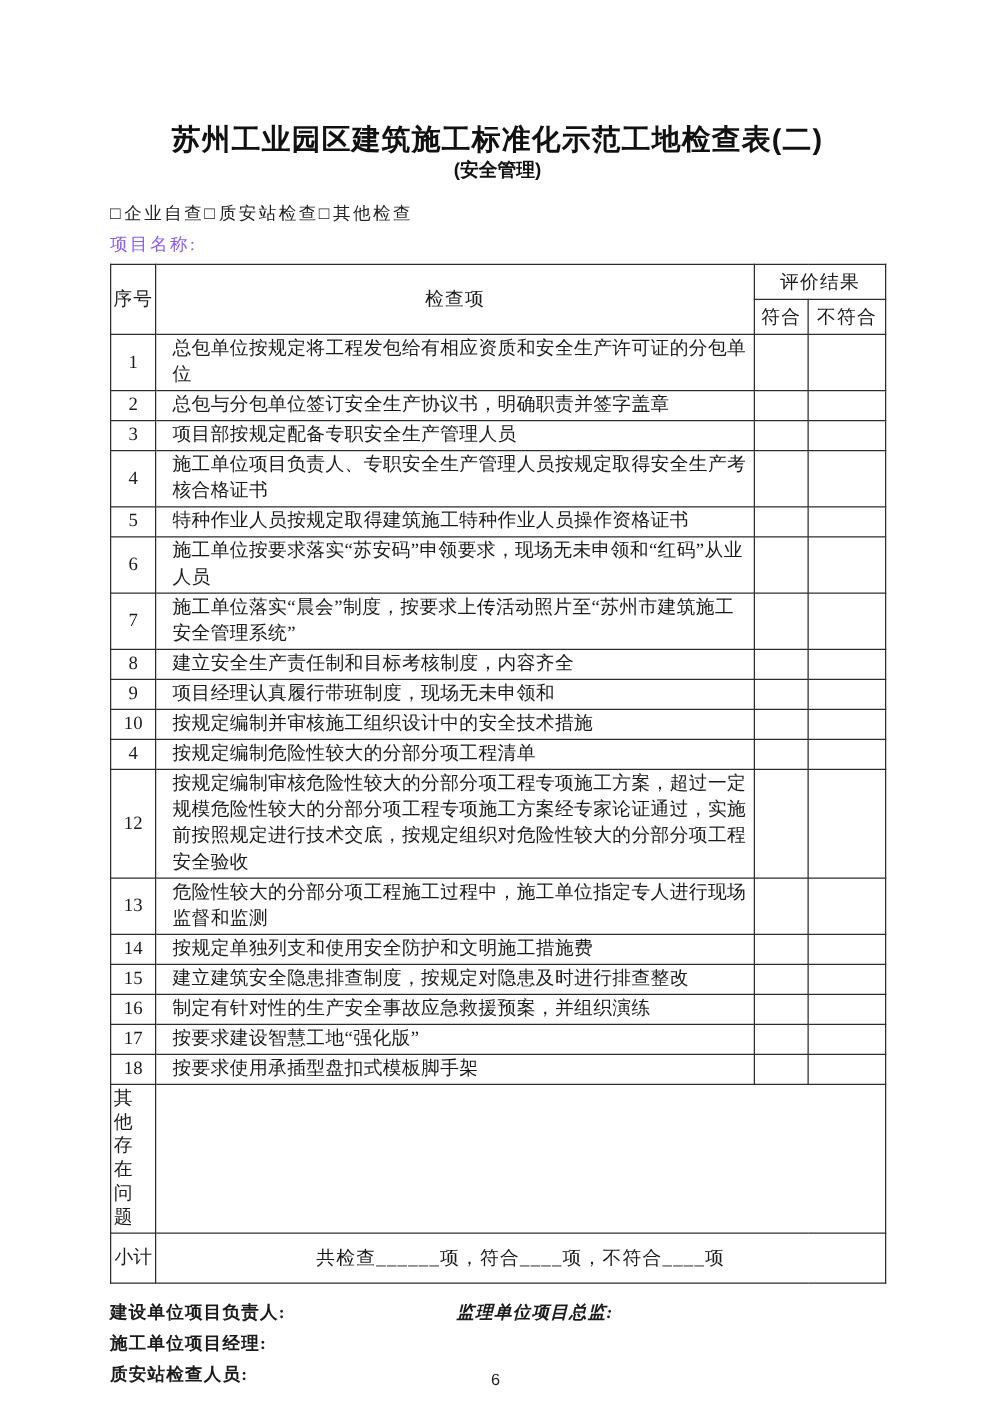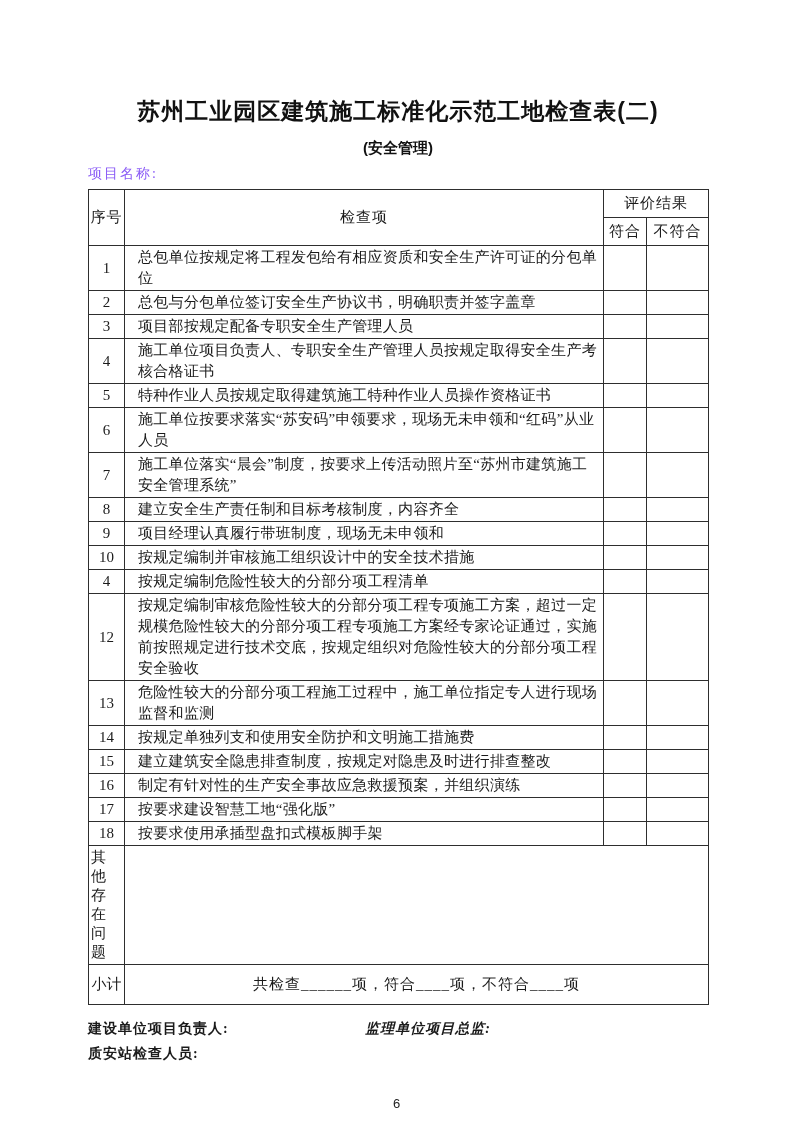--- a/index.html
+++ b/index.html
@@ -17,21 +17,20 @@
   .doc-title {
     margin-top: 96px;
     text-align: center;
     font-family: "Liberation Sans", sans-serif;
     font-weight: bold;
     font-size: 23px;
     letter-spacing: 1px;
     color: #111;
   }
   .doc-subtitle {
-    margin-top: 12px;
     text-align: center;
     font-family: "Liberation Sans", sans-serif;
     font-weight: bold;
     font-size: 15px;
     color: #111;
   }
   .check-type-line {
     margin-top: 16px;
     font-size: 14px;
     letter-spacing: 2px;
@@ -83,20 +82,23 @@
 </style>
 </head>
 <body>
 
 <div class="page">
   <div class="content">
 
     <div class="doc-title">苏州工业园区建筑施工标准化示范工地检查表(二)</div>
     <div class="doc-subtitle">(安全管理)</div>
 
+    <div class="check-type-line">
+      <span class="box">□</span><span>企业自查</span><span class="box">□</span><span>质安站检查</span><span class="box">□</span><span>其他检查</span>
+    </div>
 
     <div class="project-line">
       <span>项目名称:</span>
     </div>
 
     <table class="checklist">
       <colgroup>
         <col style="width:36px">
           <col style="width:479px">
           <col style="width:43px">
@@ -250,19 +252,20 @@
           <td colspan="3" class="subtotal-text">共检查______项，符合____项，不符合____项</td>
         </tr>
       </tbody>
     </table>
 
     <div class="signatures">
       <div class="sig-line">
         <span>建设单位项目负责人:</span>
         <span class="right-label">监理单位项目总监:</span>
       </div>
+      <div class="sig-line">施工单位项目经理:</div>
       <div class="sig-line">质安站检查人员:</div>
 
     </div>
   </div>
 
   <div class="page-number">6</div>
 </div>
 
 </body></html>

